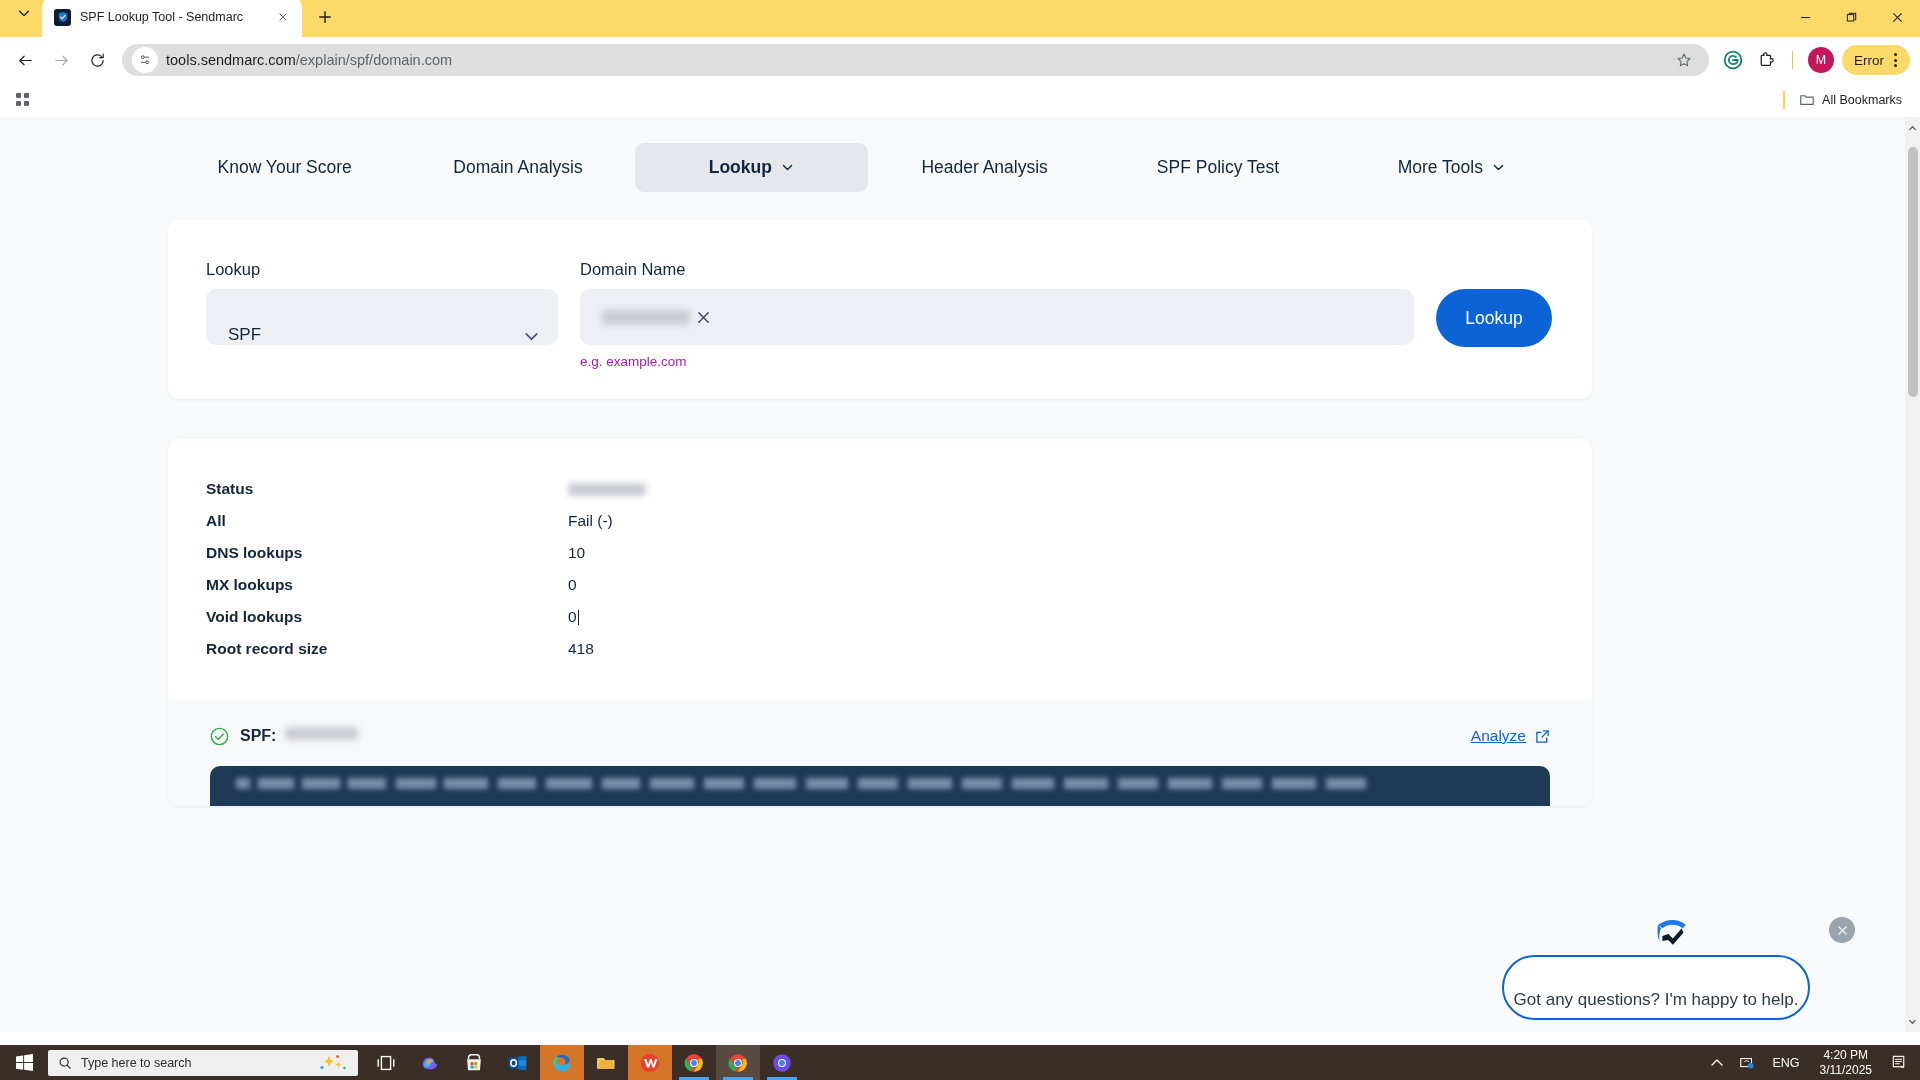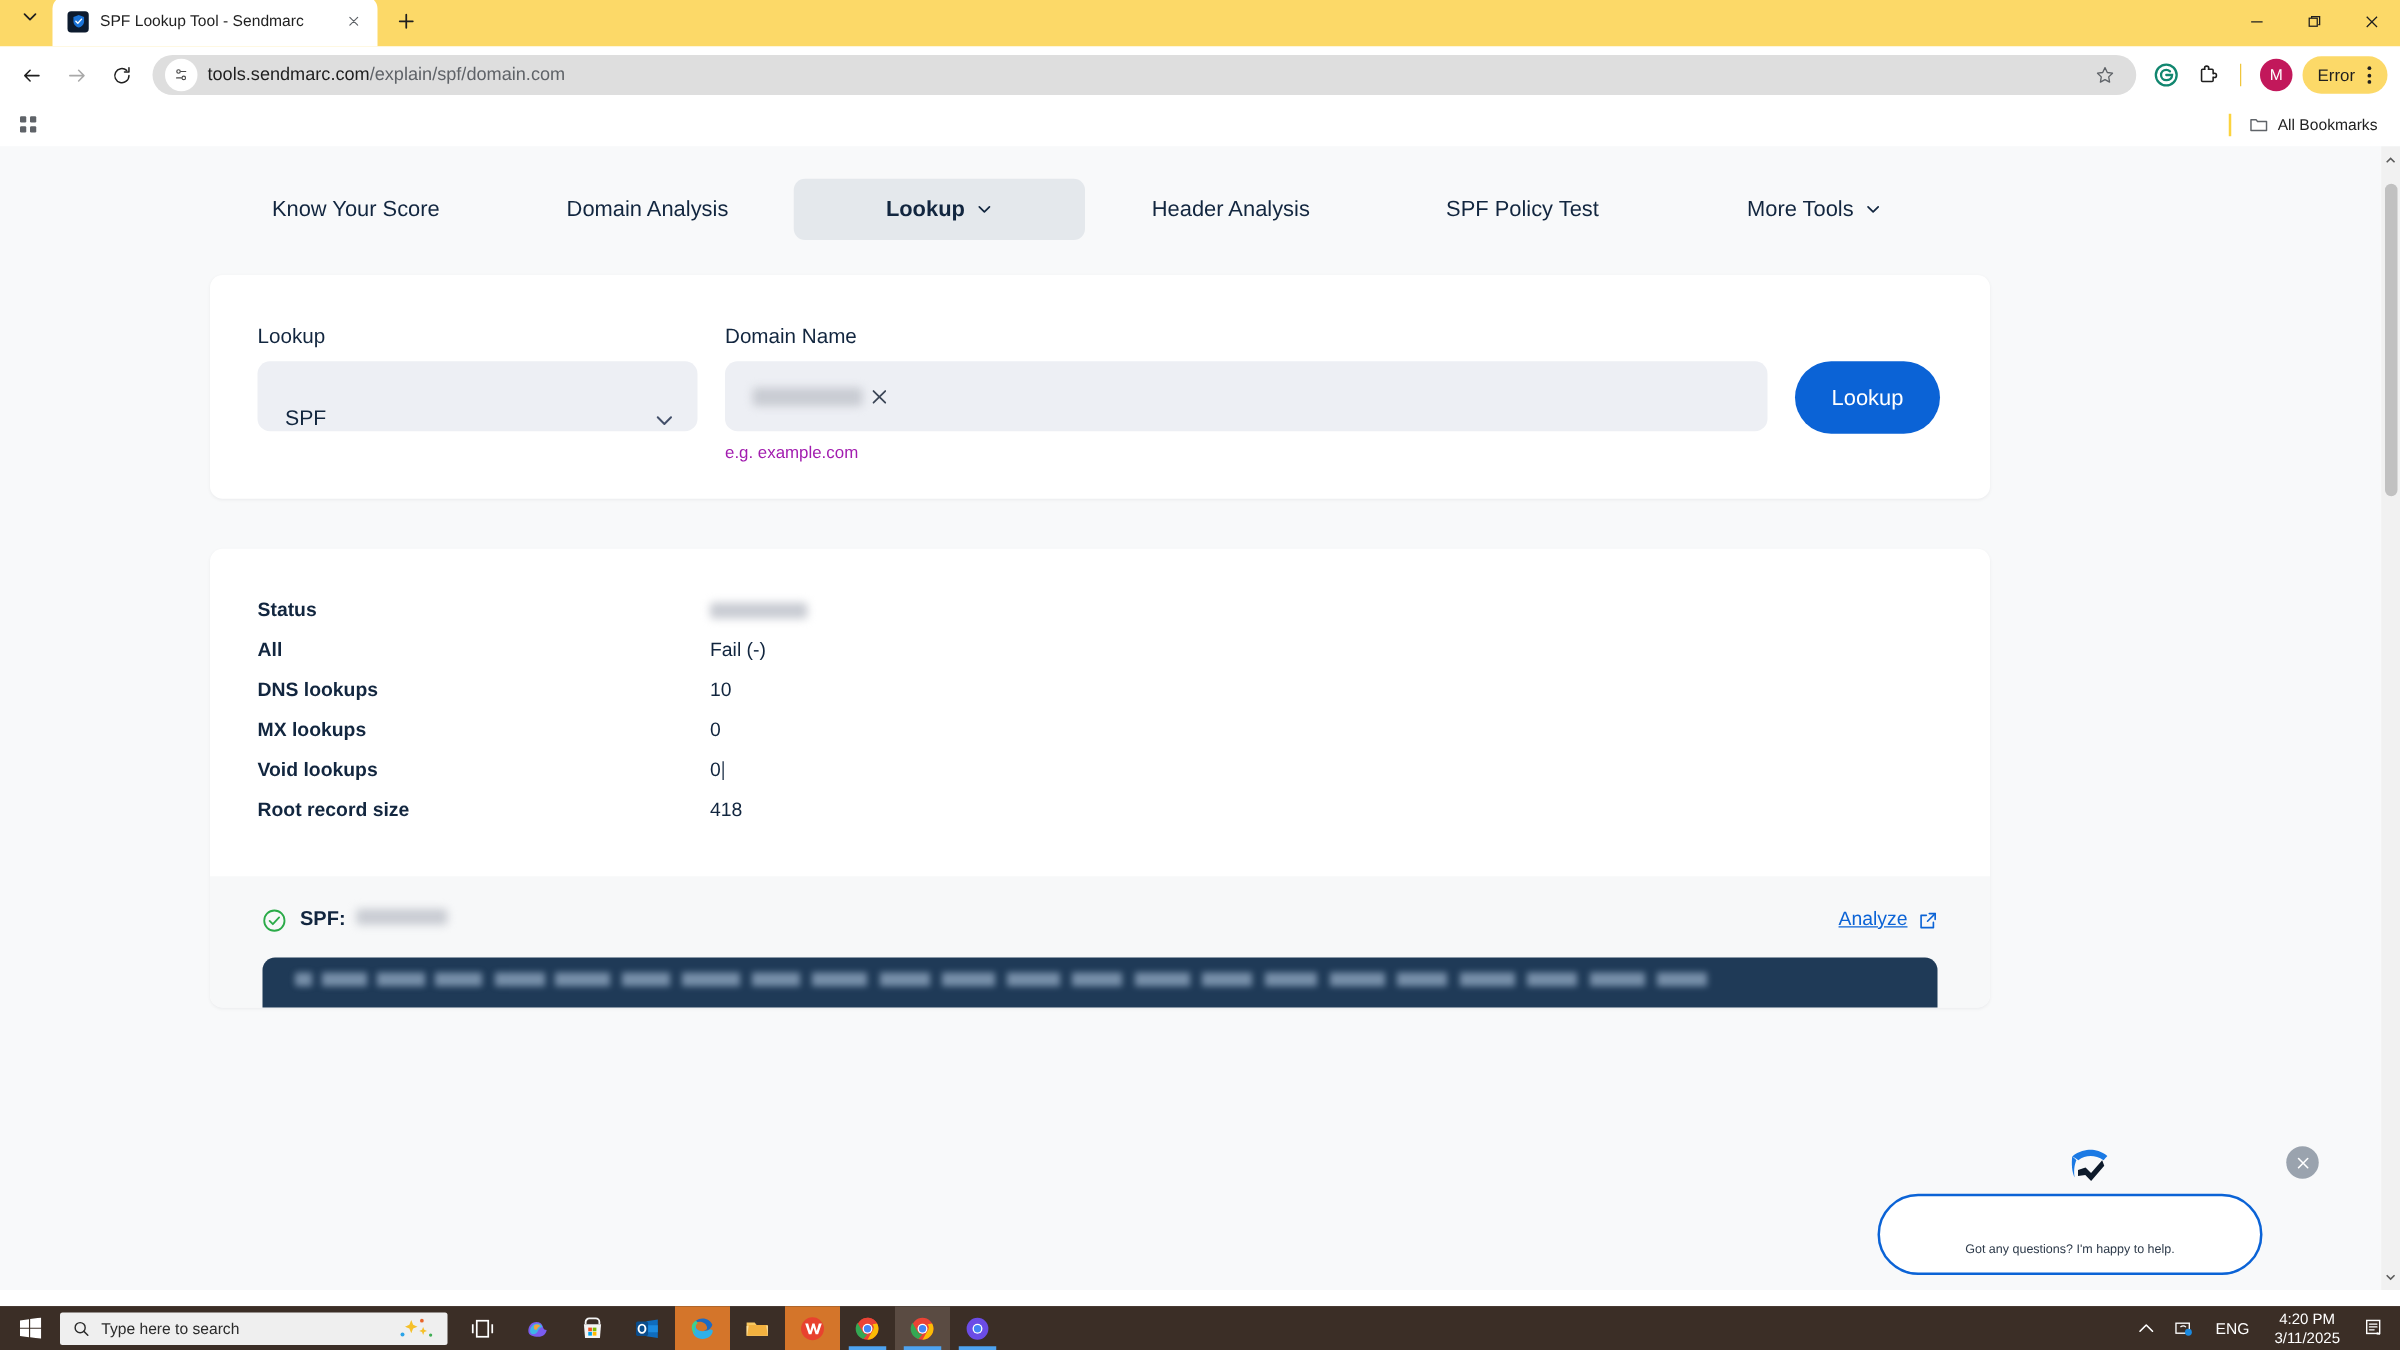--- a/index.html
+++ b/index.html
@@ -241,21 +241,21 @@
   .scroll-arrow { position: absolute; right: 3px; width: 9px; height: 9px; }
   .scroll-arrow.up { top: 7px; }
   .scroll-arrow.down { bottom: 6px; }
 
   
   .chat-bubble {
     position: absolute; left: 1502px; top: 838px; width: 308px; height: 65px;
     background: #fff; border: 2px solid #0b63d6; border-radius: 33px;
     display: flex; align-items: center; justify-content: center;
   }
-  .chat-bubble .txt { font-size: 10px; color: #2d3a4a; margin-top: 24px; }
+  .chat-bubble .txt { font-size: 17px; color: #2d3a4a; margin-top: 24px; }
   .chat-shield { position: absolute; left: 1654px; top: 800px; width: 36px; height: 38px; }
   .chat-close {
     position: absolute; left: 1829px; top: 800px; width: 26px; height: 26px;
     border-radius: 50%; background: #9aa3ae; display: flex; align-items: center;
     justify-content: center;
   }
   .chat-close svg { width: 11px; height: 11px; }
 
   
   .taskbar {

